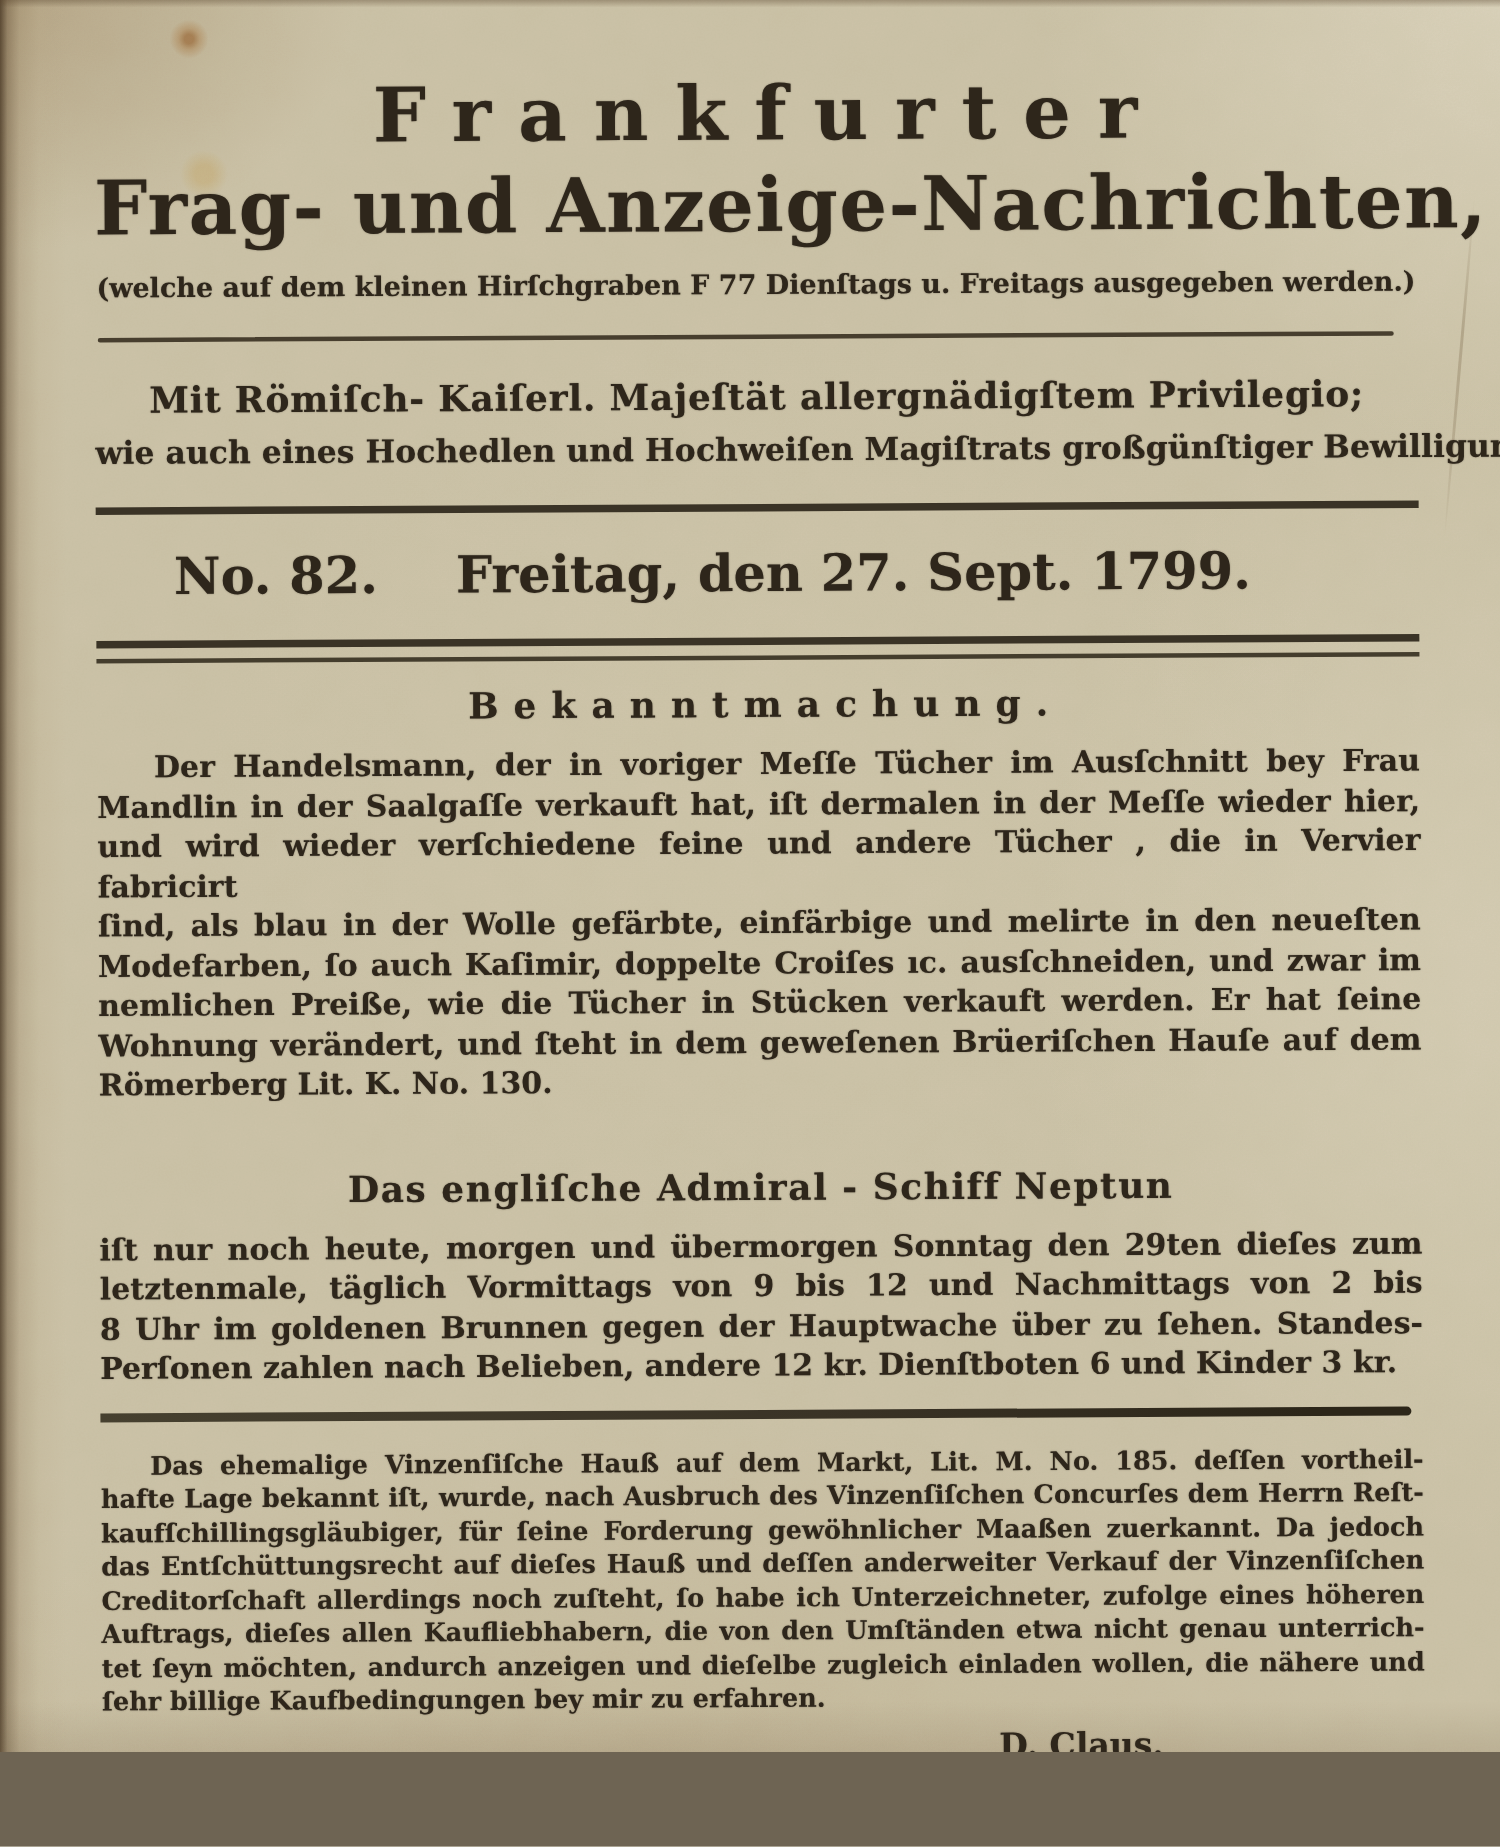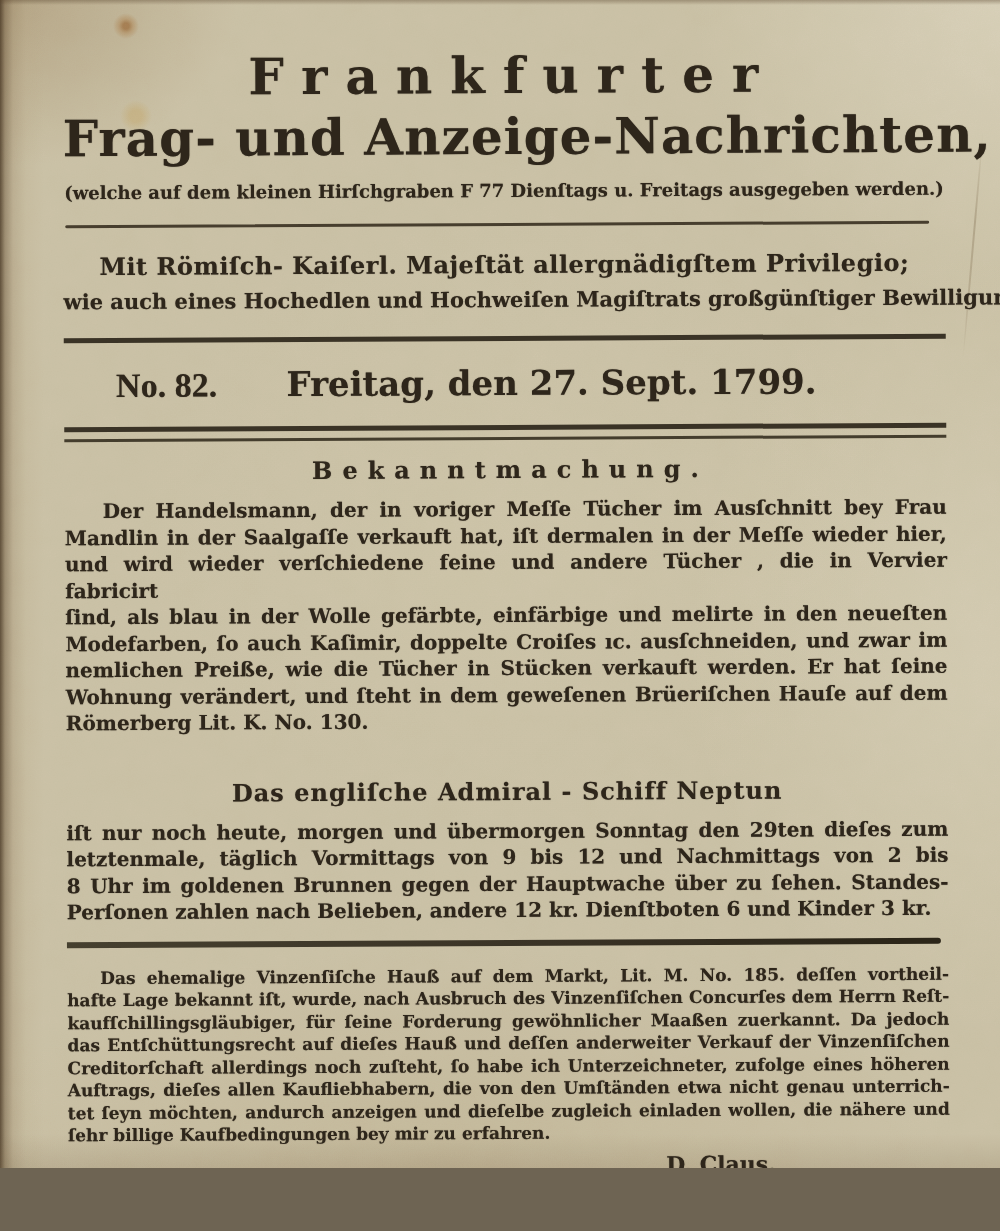--- a/index.html
+++ b/index.html
@@ -35,21 +35,21 @@
   }
   .title1{font-size:50px;letter-spacing:18px;padding-left:18px;text-align:center;white-space:nowrap;}
   .title2{font-size:50px;letter-spacing:1px;margin-top:2px;text-align:center;white-space:nowrap;}
   .subtitle{font-size:18px;margin-top:14px;text-align:center;white-space:nowrap;}
   .rule-thin{height:3px;background:#473e2e;margin:22px 16px 0 2px;border-radius:2px;}
   .priv{text-align:center;white-space:nowrap;}
   .priv1{font-size:24px;letter-spacing:.5px;margin-top:24px;}
   .priv2{font-size:21px;margin-top:8px;}
   .rule-thick{height:5px;background:#3a3326;margin-top:24px;}
   .dateline{display:flex;align-items:baseline;font-size:34px;margin-top:22px;padding:0 60px 0 52px;}
-  .issue-no{flex:none;font-family:Liberation Serif, serif;}
+  .issue-no{flex:none;}
   .issue-date{flex:1;text-align:center;white-space:nowrap;}
   .double-rule{margin-top:22px;}
   .double-rule .r1{height:5px;background:#3a3326;}
   .double-rule .r2{height:3px;background:#443d2d;margin-top:7px;}
   .h-announce{font-size:24px;letter-spacing:10px;padding-left:10px;text-align:center;margin-top:15px;}
   .para{margin-top:12px;}
   .bl{margin:0;font-size:20px;line-height:26.5px;text-align:justify;text-align-last:justify;}
   .bl.last{text-align-last:left;}
   .ind{text-indent:38px;}
   .ind-sm{text-indent:33px;}

